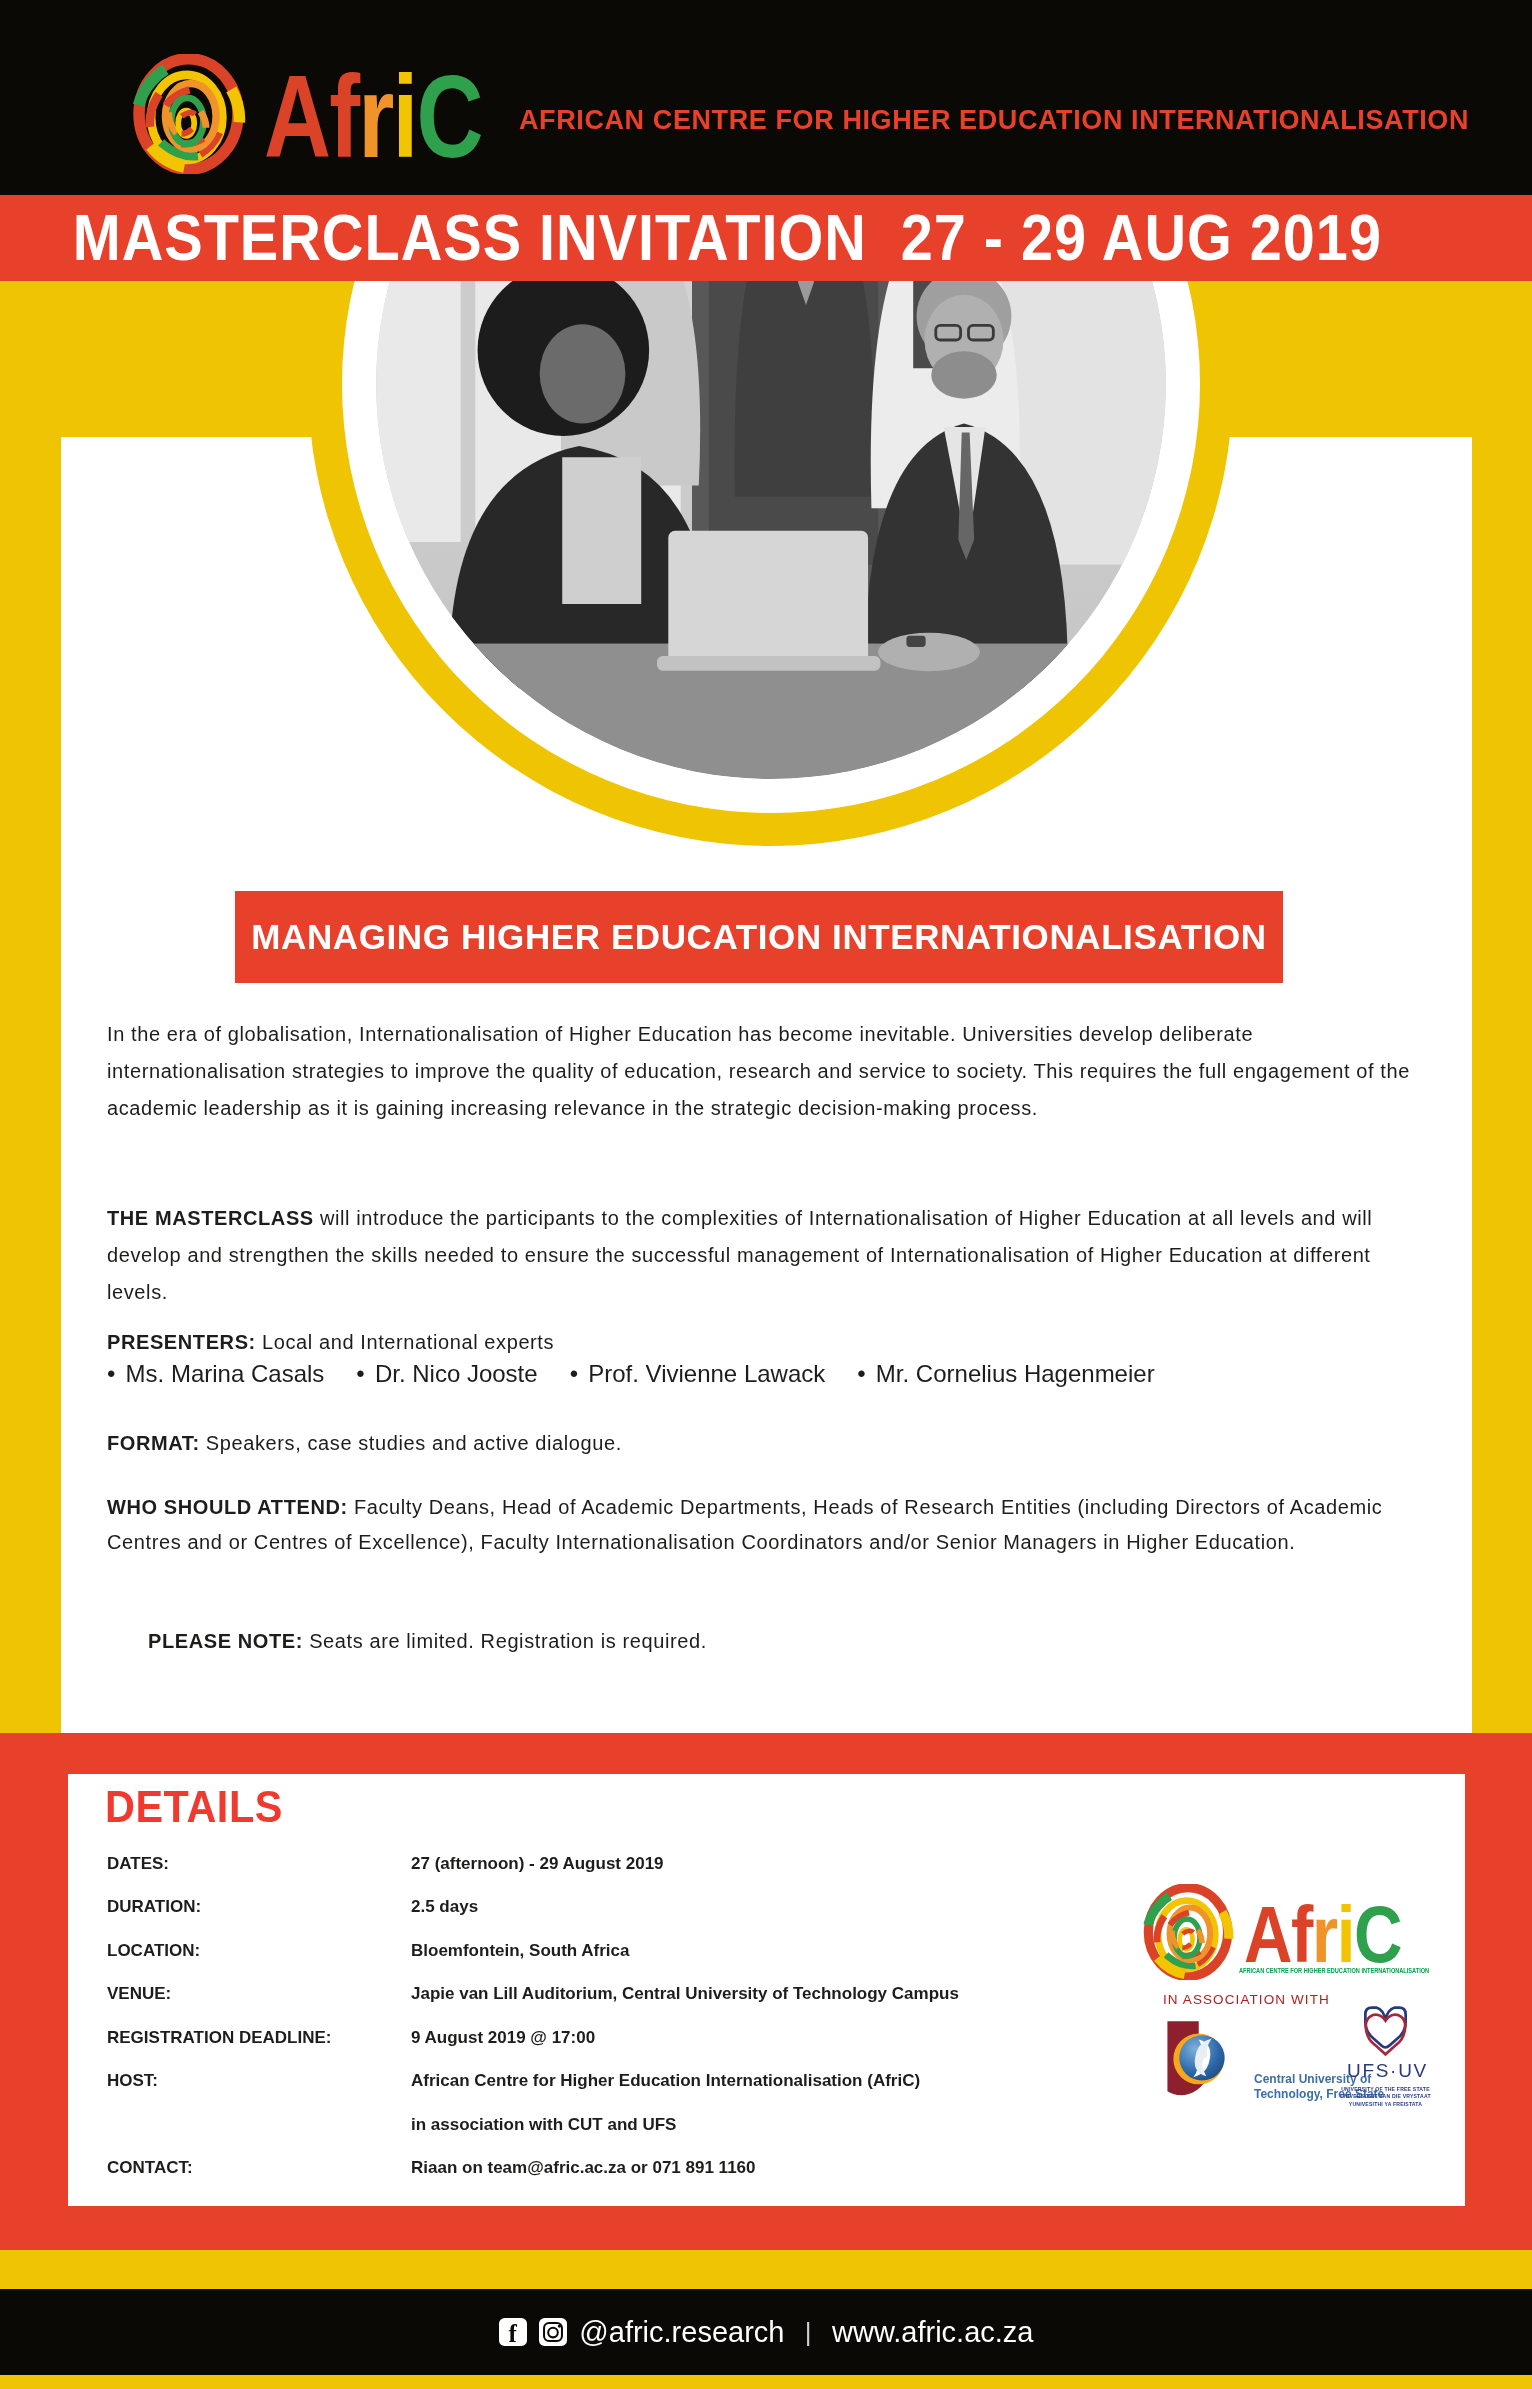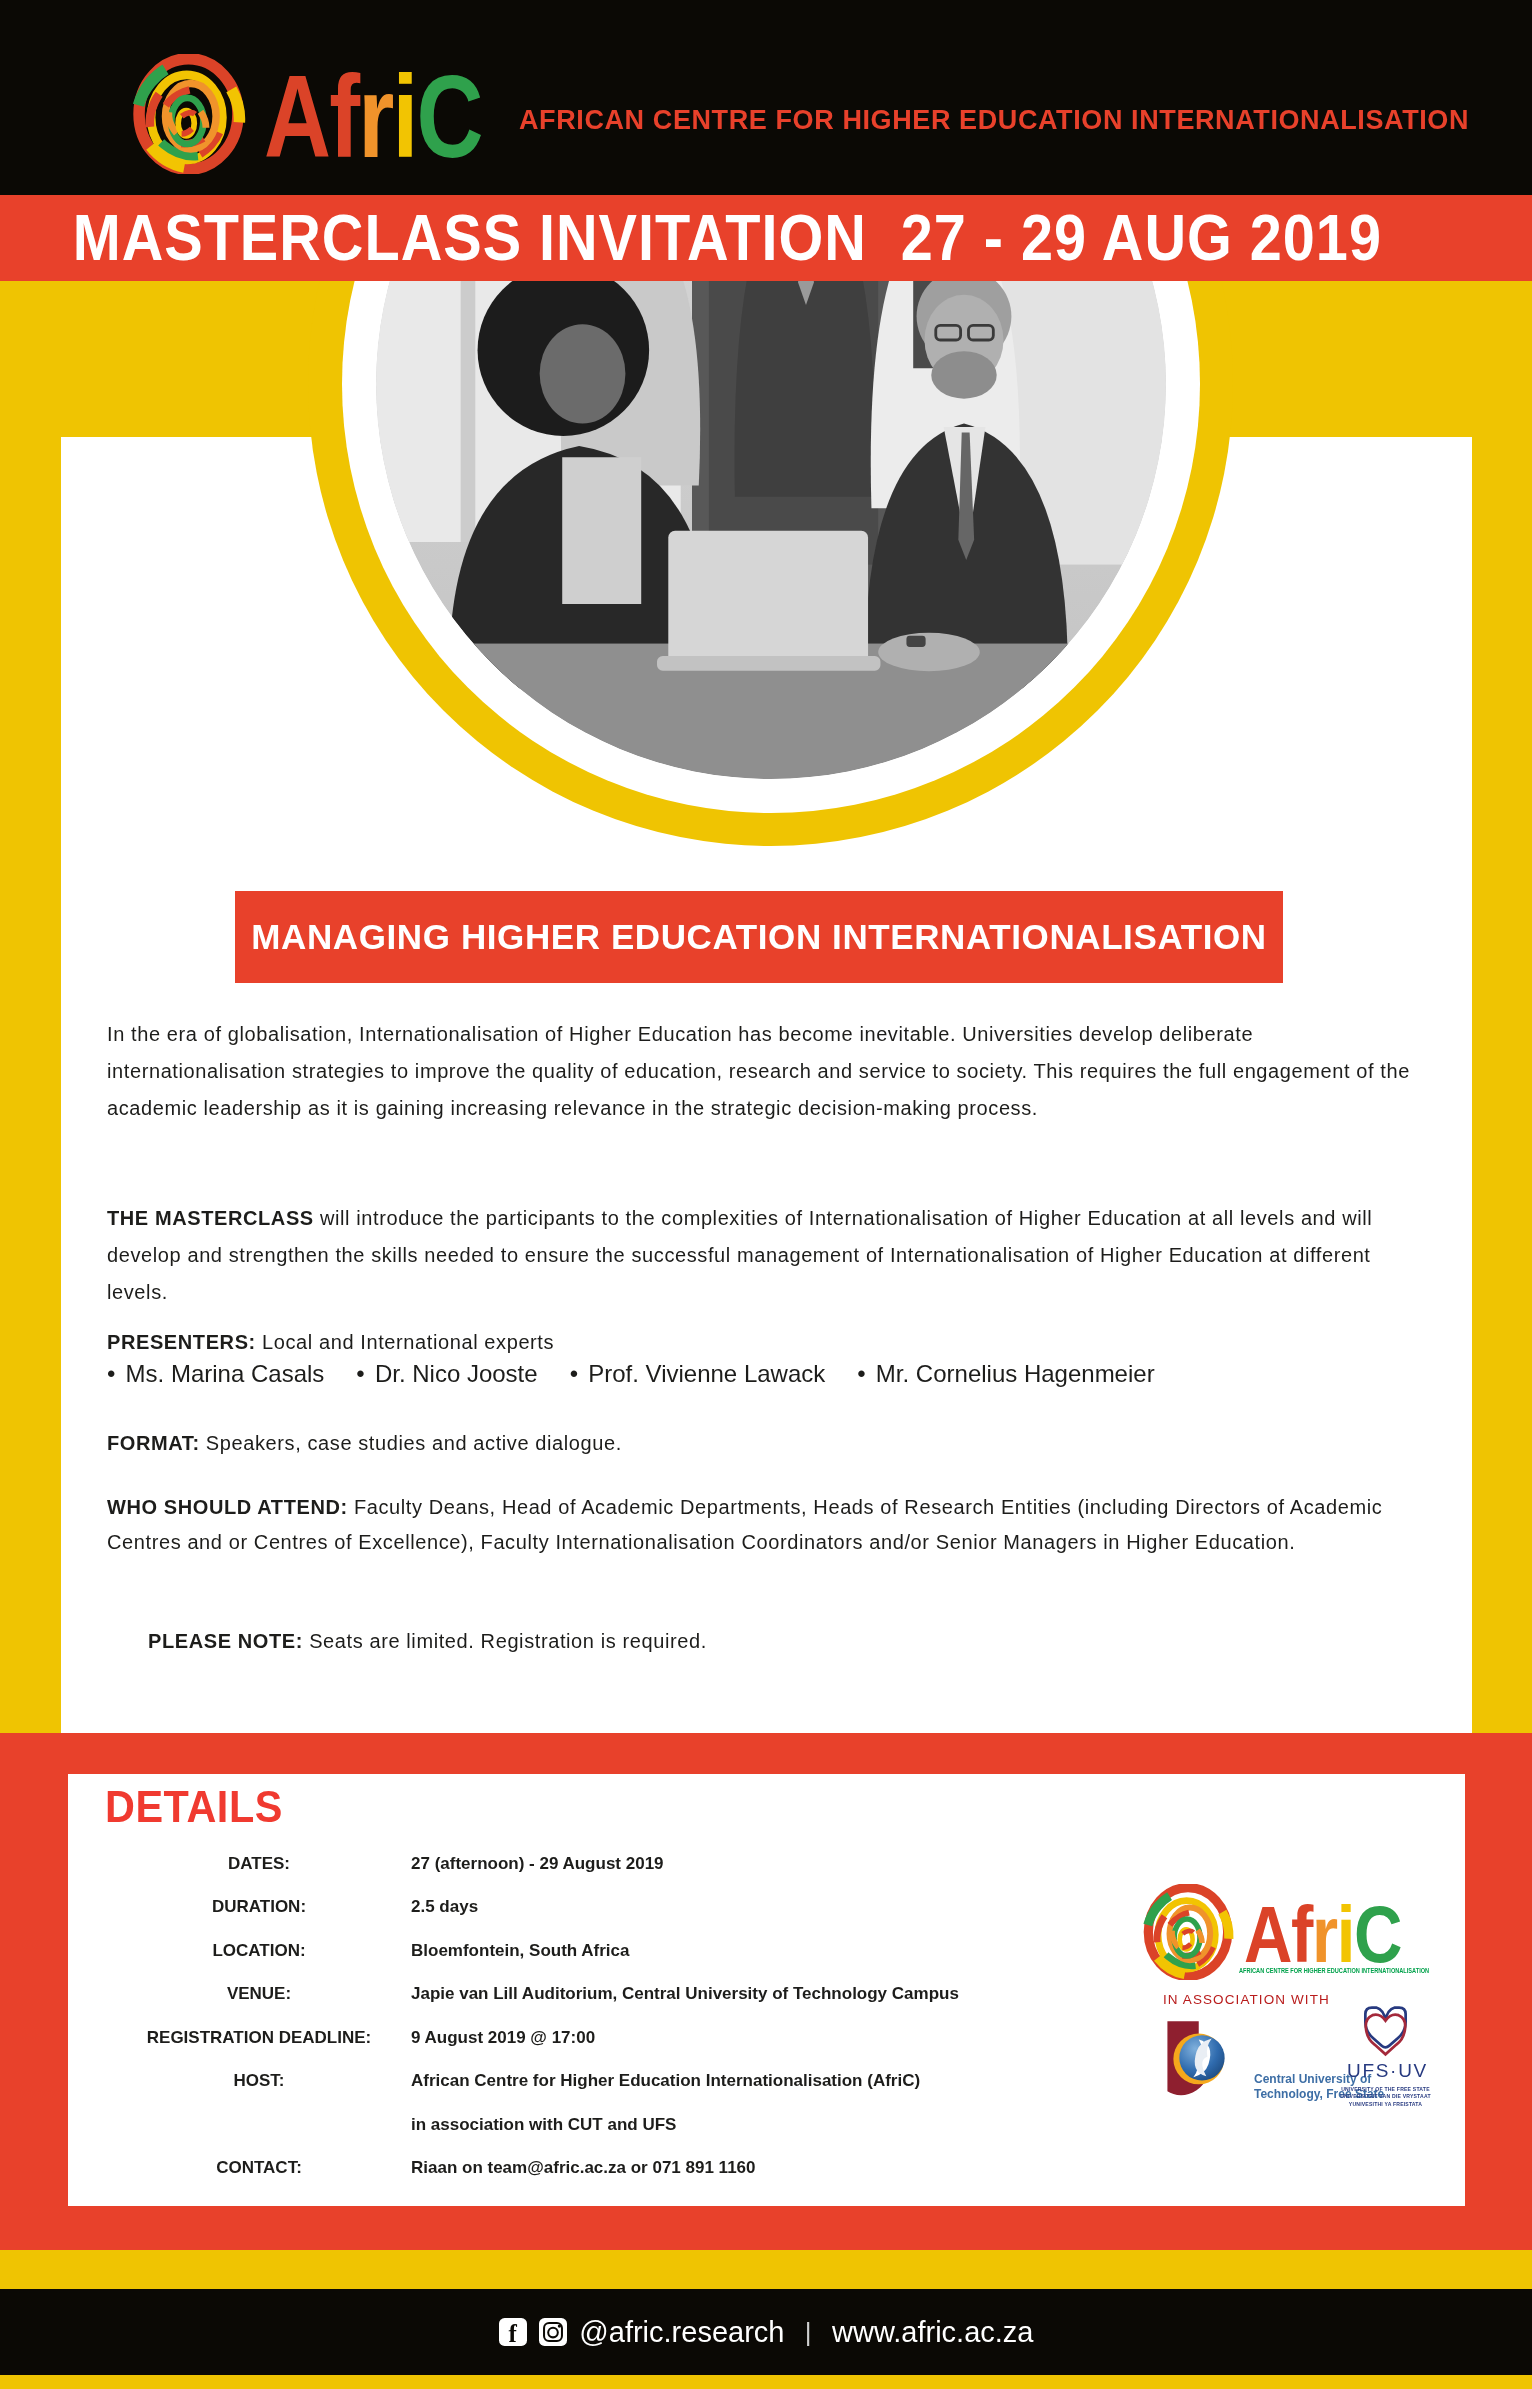--- a/index.html
+++ b/index.html
@@ -43,21 +43,21 @@
   .bullets{position:absolute;left:107px;width:1326px;font-size:24px;z-index:4;display:flex;align-items:center;}
   .bullets .b{margin:0 10.2px 0 0;}
   .bullets .name{margin-right:32px;}
 
   
   .details-band{left:0;top:1733px;width:1532px;height:517px;background:#E8412B;z-index:5;}
   .details-box{left:68px;top:1774px;width:1397px;height:432px;background:#ffffff;z-index:6;}
   .details-heading{position:absolute;left:105px;top:1781px;font-size:45px;font-weight:bold;color:#F03A30;
     letter-spacing:0.6px;z-index:7;transform:scaleX(0.92);transform-origin:0 0;}
   .drow{position:absolute;left:107px;width:1032px;font-size:17px;font-weight:bold;z-index:7;white-space:nowrap;}
-  .drow .dl{display:inline-block;width:304px;text-align:center;}
+  .drow .dl{display:inline-block;width:304px;}
   .drow2{position:absolute;left:411px;font-size:17px;font-weight:bold;z-index:7;white-space:nowrap;}
 
   
   .afric2-rings{position:absolute;left:1141px;top:1884px;z-index:7;}
   .brand-word-sm{position:absolute;left:1244px;top:1895px;font-weight:bold;font-size:79px;line-height:79px;
     transform:scaleX(0.85);transform-origin:0 0;white-space:nowrap;letter-spacing:-1.7px;z-index:7;}
   .afric2-tagline{position:absolute;left:1239px;top:1967px;font-size:7px;font-weight:bold;color:#00A14B;
     white-space:nowrap;transform:scaleX(0.8);transform-origin:0 0;z-index:7;}
   .assoc-label{position:absolute;left:1163px;top:1992px;font-size:13.5px;color:#b91c1c;letter-spacing:1.1px;
     white-space:nowrap;z-index:7;}

